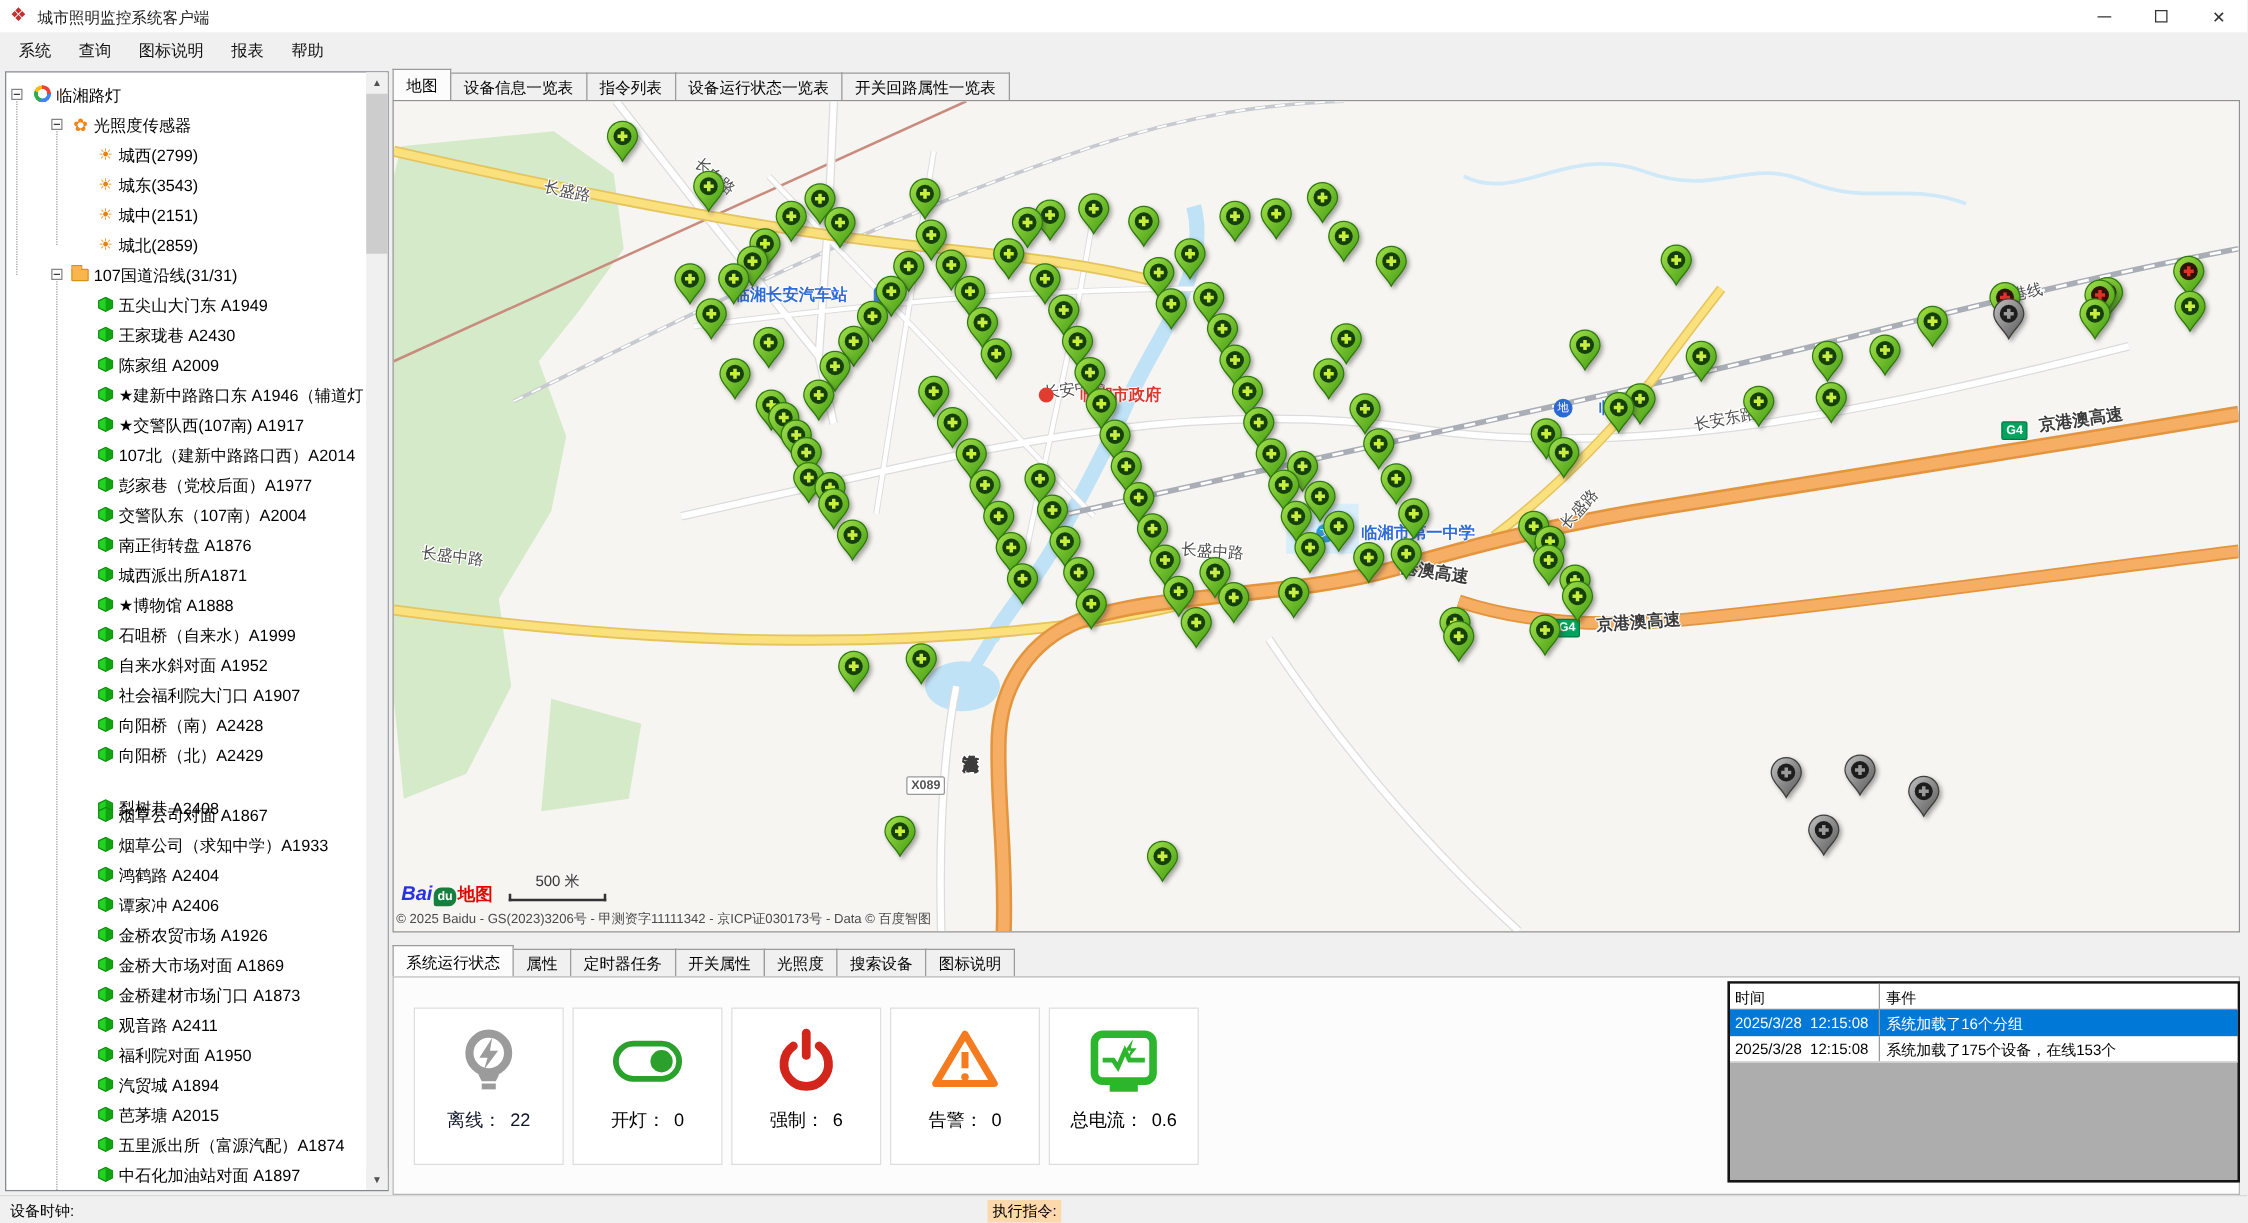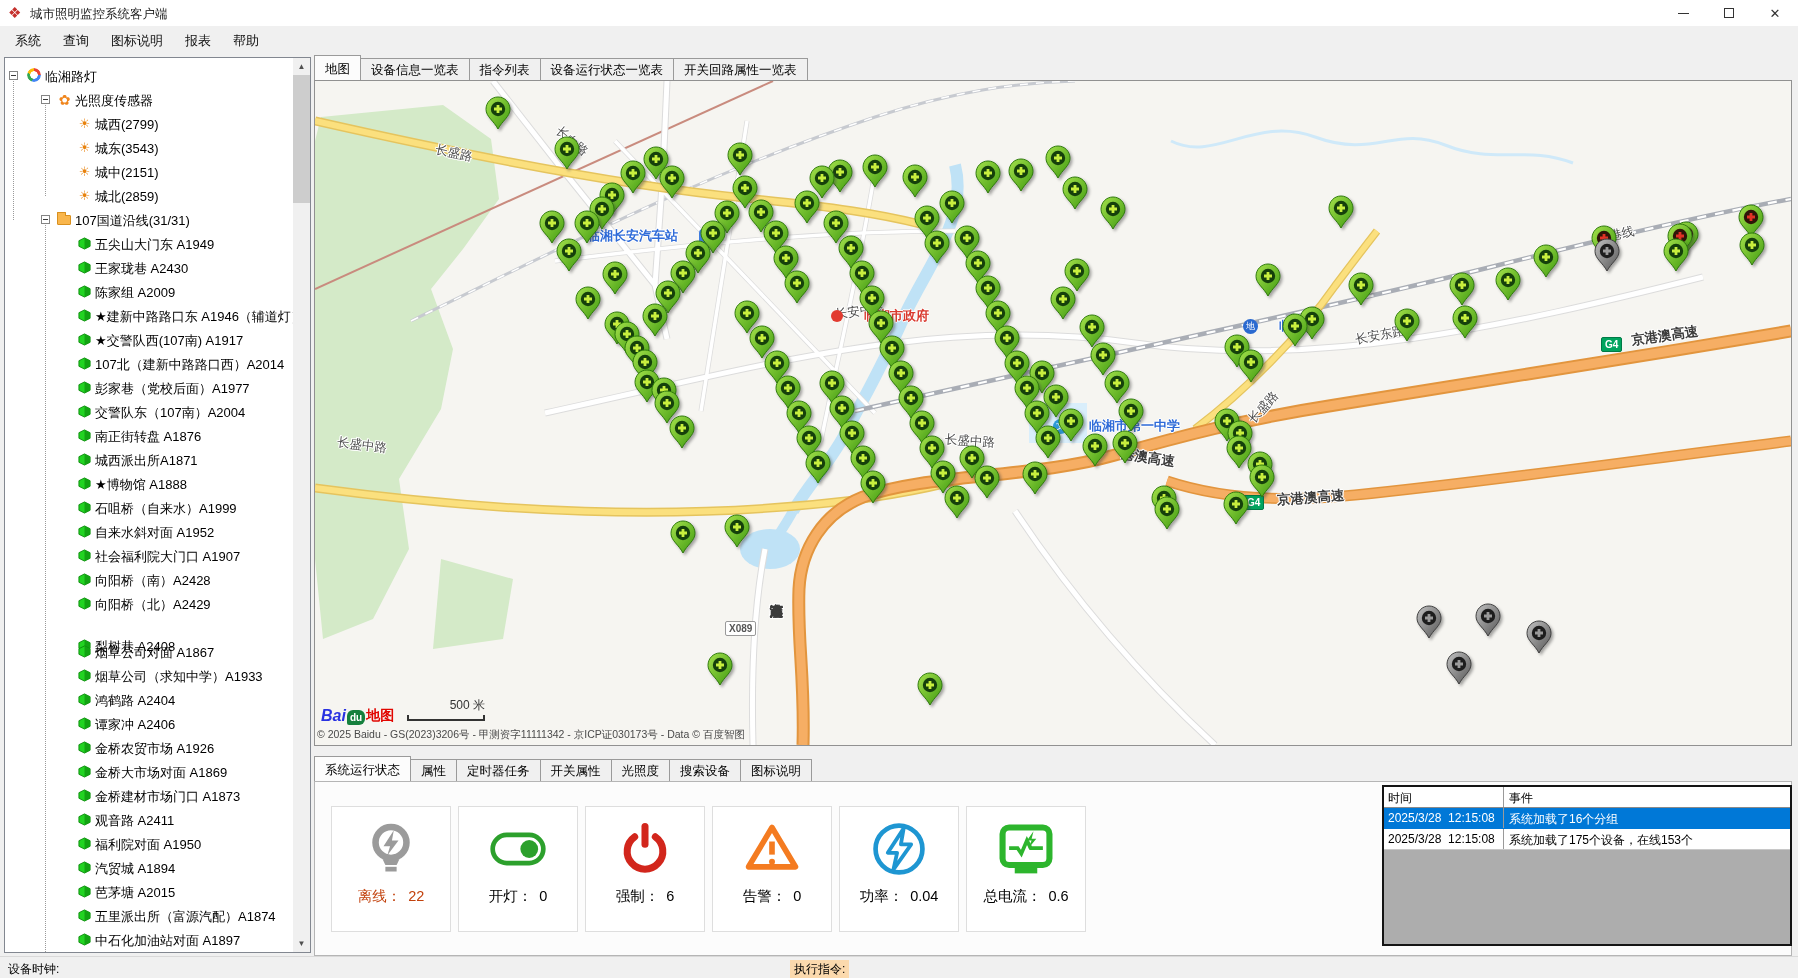--- a/index.html
+++ b/index.html
@@ -69,21 +69,21 @@
   .ic-bus { background:#3f7de0; }
   .ic-metro { background:#2b6ad0; }
   .ic-school { background:#2e9ad8; }
   .ic-gov { background:#e23b30; width:12px; height:12px; }
   .marker { position:absolute; width:26px; height:34px; filter:drop-shadow(2px 2px 1.5px rgba(60,60,60,.45)); }
   .map-attr { position:absolute; left:0; bottom:0; width:100%; height:0; }
   .baidu-logo { position:absolute; left:6px; bottom:20px; display:flex; align-items:flex-end; gap:1px; }
   .logo-bai { color:#2932e1; font-weight:bold; font-size:16px; font-style:italic; }
   .logo-du { background:#15803d; color:#fff; font-weight:bold; font-size:10px; border-radius:6px 6px 6px 2px; padding:2px 3px; }
   .logo-map { color:#e10600; font-weight:bold; font-size:14px; }
-  .scalebar { position:absolute; left:92px; bottom:24px; width:78px; text-align:right; font-size:12px; color:#333; }
+  .scalebar { position:absolute; left:92px; bottom:24px; width:78px; text-align:center; font-size:12px; color:#333; }
   .scalebar .bracket { margin-top:1px; height:6px; border-left:2px solid #333; border-right:2px solid #333; border-bottom:2px solid #333; }
   .map-copy { position:absolute; left:2px; bottom:3px; font-size:10.5px; color:#4a4a4a; white-space:nowrap; }
 
   
   .bpanel { position:absolute; left:314px; top:781px; width:1478px; height:175px; background:#fcfcfc; border:1px solid #b5b5b5; }
   .cards { position:absolute; left:16px; top:24px; display:flex; gap:7px; }
   .card { width:120px; height:126px; background:#fff; border:1px solid #dedede; display:flex; flex-direction:column; align-items:center; }
   .card svg { margin-top:12px; }
   .card-label { margin-top:8px; font-size:14.5px; color:#000; white-space:nowrap; }
   .card-label .val { margin-left:7px; }
@@ -977,45 +977,39 @@
     <div class="tab">光照度</div>
     <div class="tab">搜索设备</div>
     <div class="tab">图标说明</div>
   </div>
 <div class="bpanel">
   <div class="cards" id="cards">
       <div class="card" style="color: rgb(155, 155, 155);">
         <svg width="60" height="60" viewBox="0 0 64 64">
           <use href="#ic-bulb"></use>
         </svg>
-        <div class="card-label" style="color: #c2410c;"><span>离线：</span><span class="val">22</span></div>
+        <div class="card-label" style="color: #0f172a;"><span>离线：</span><span class="val">22</span></div>
       </div>
       <div class="card" style="color: rgb(44, 160, 44);">
         <svg width="60" height="60" viewBox="0 0 64 64">
           <use href="#ic-toggle"></use>
         </svg>
         <div class="card-label" style="color: rgb(0, 0, 0);"><span>开灯：</span><span class="val">0</span></div>
       </div>
       <div class="card" style="color: rgb(210, 38, 28);">
         <svg width="60" height="60" viewBox="0 0 64 64">
           <use href="#ic-power"></use>
         </svg>
         <div class="card-label" style="color: rgb(0, 0, 0);"><span>强制：</span><span class="val">6</span></div>
       </div>
       <div class="card" style="color: rgb(244, 123, 32);">
         <svg width="60" height="60" viewBox="0 0 64 64">
           <use href="#ic-warn"></use>
         </svg>
         <div class="card-label" style="color: rgb(0, 0, 0);"><span>告警：</span><span class="val">0</span></div>
-      </div>
-      <div class="card" style="color: rgb(30, 150, 210);">
-        <svg width="60" height="60" viewBox="0 0 64 64">
-          <use href="#ic-bolt-circle"></use>
-        </svg>
-        <div class="card-label" style="color: rgb(0, 0, 0);"><span>功率：</span><span class="val">0.04</span></div>
       </div>
       <div class="card" style="color: rgb(45, 181, 45);">
         <svg width="60" height="60" viewBox="0 0 64 64">
           <use href="#ic-meter"></use>
         </svg>
         <div class="card-label" style="color: rgb(0, 0, 0);"><span>总电流：</span><span class="val">0.6</span></div>
       </div>
     </div>
 </div>
 

